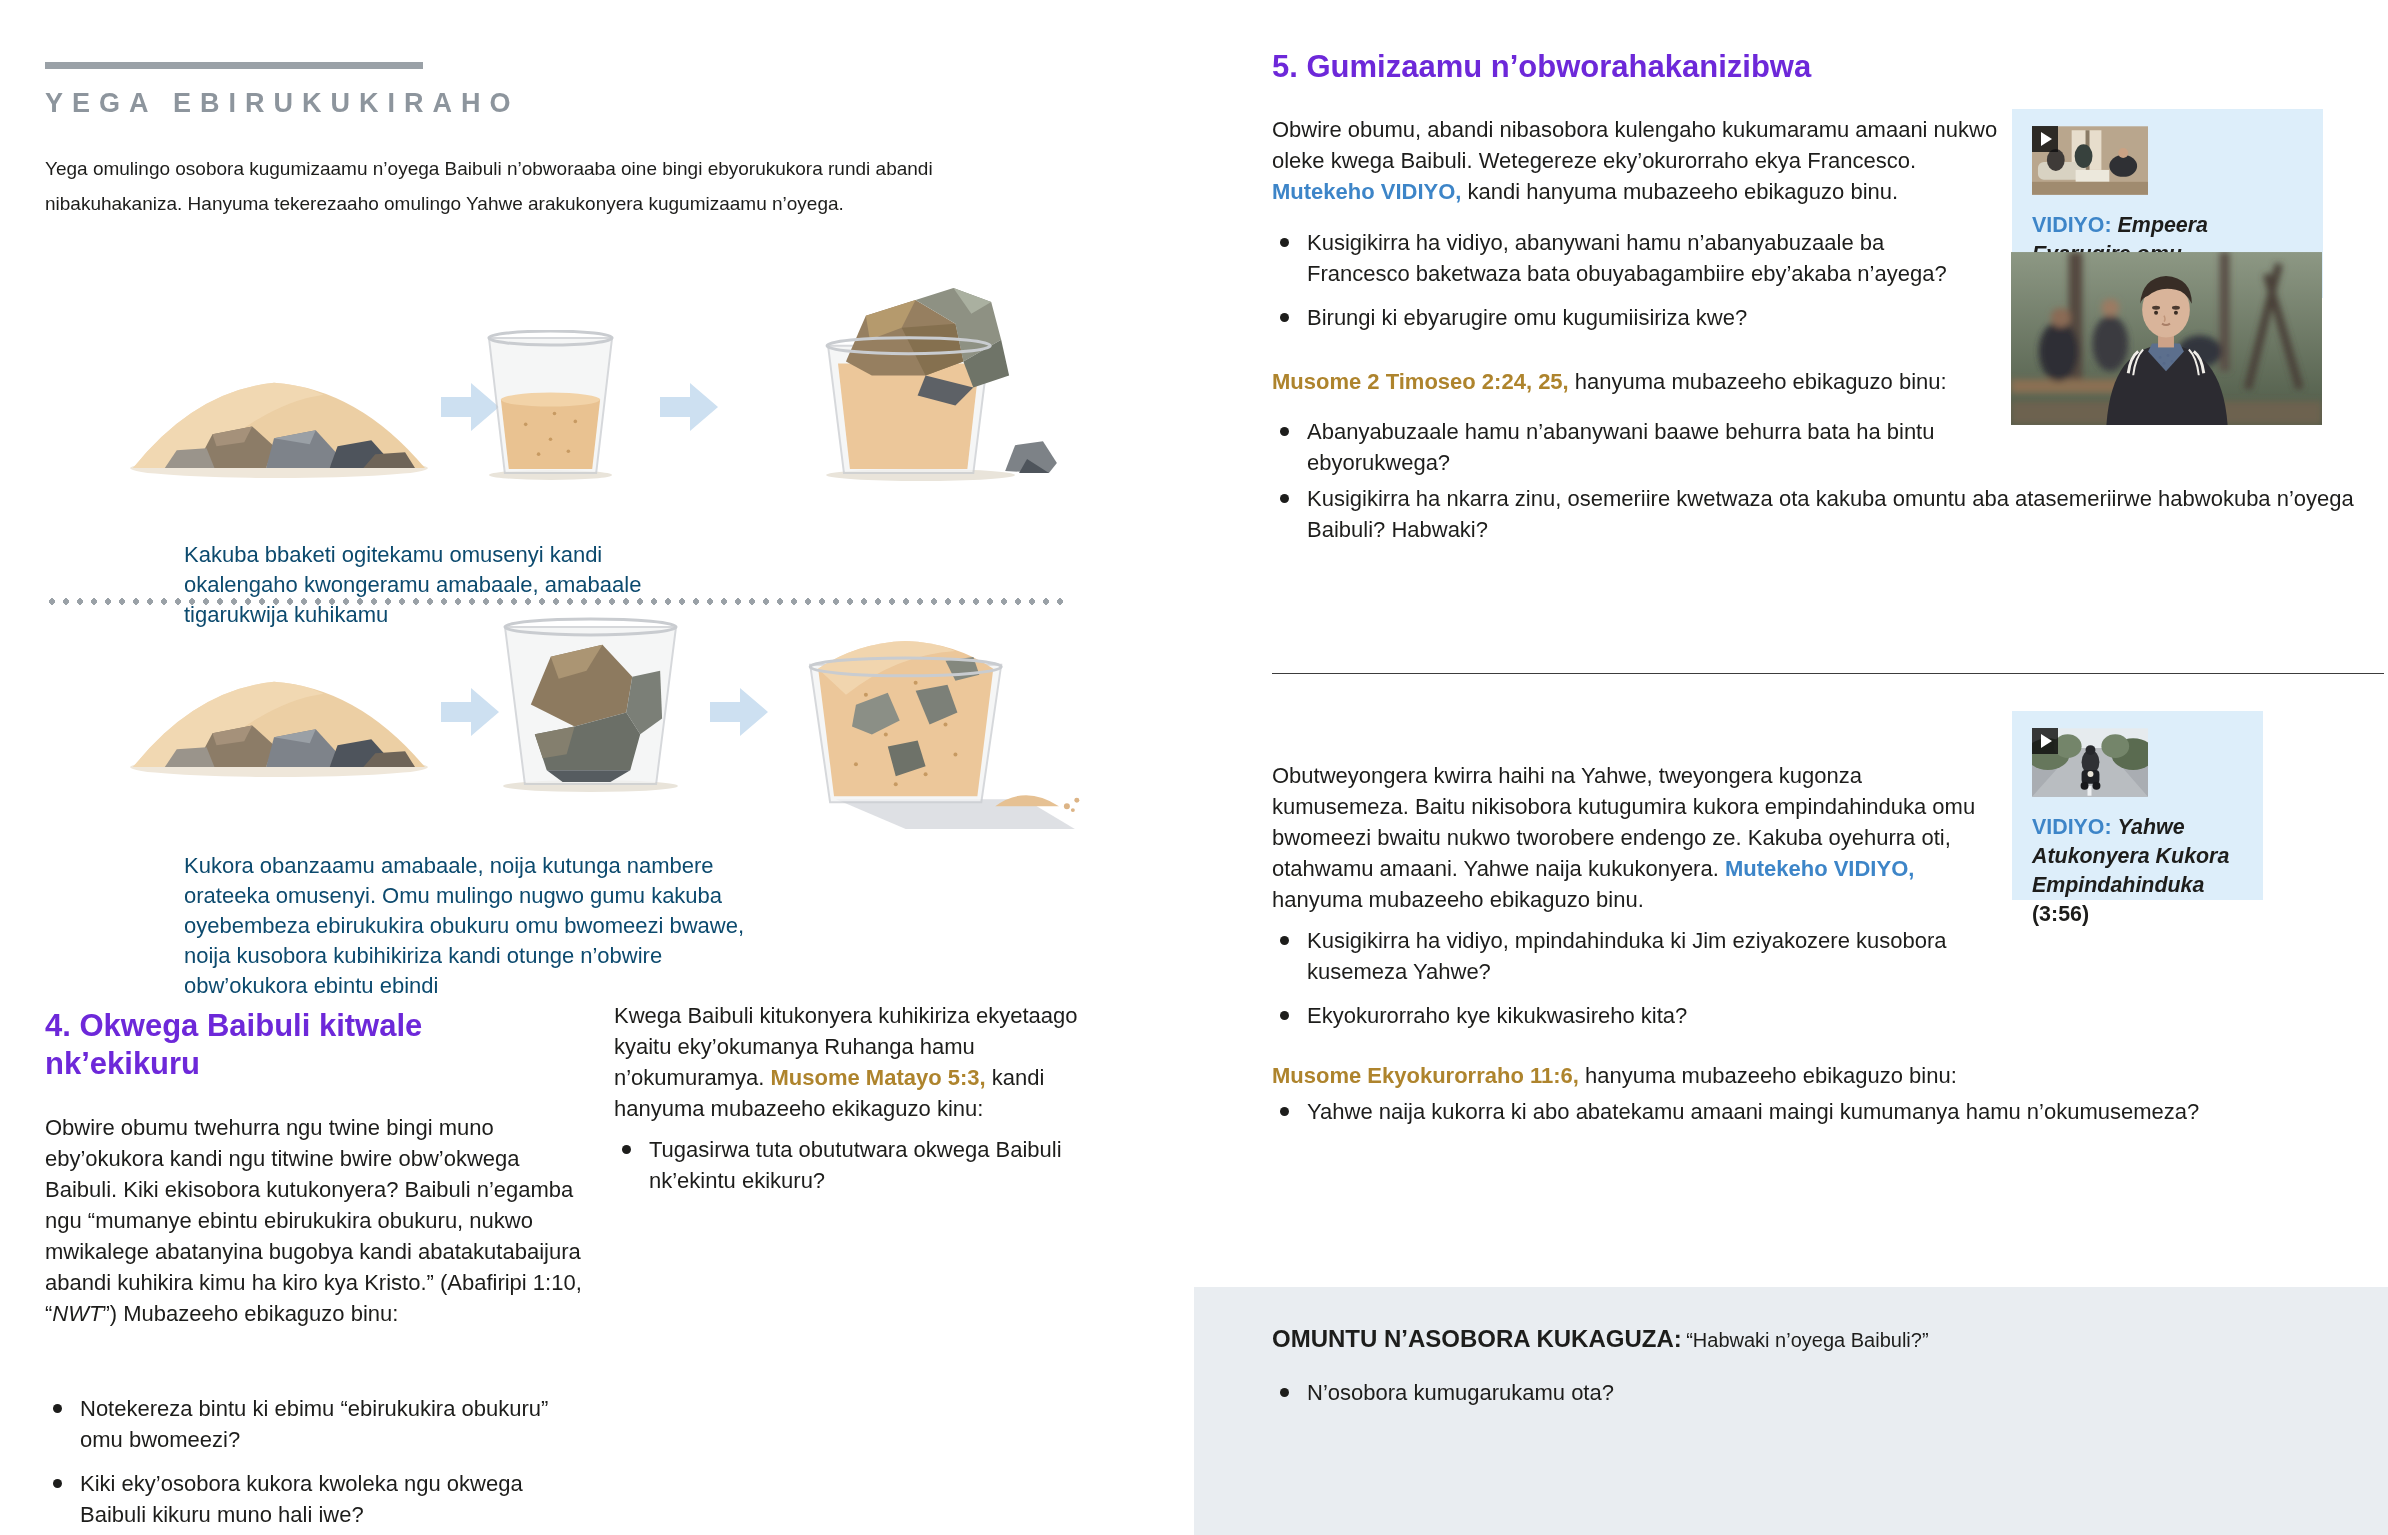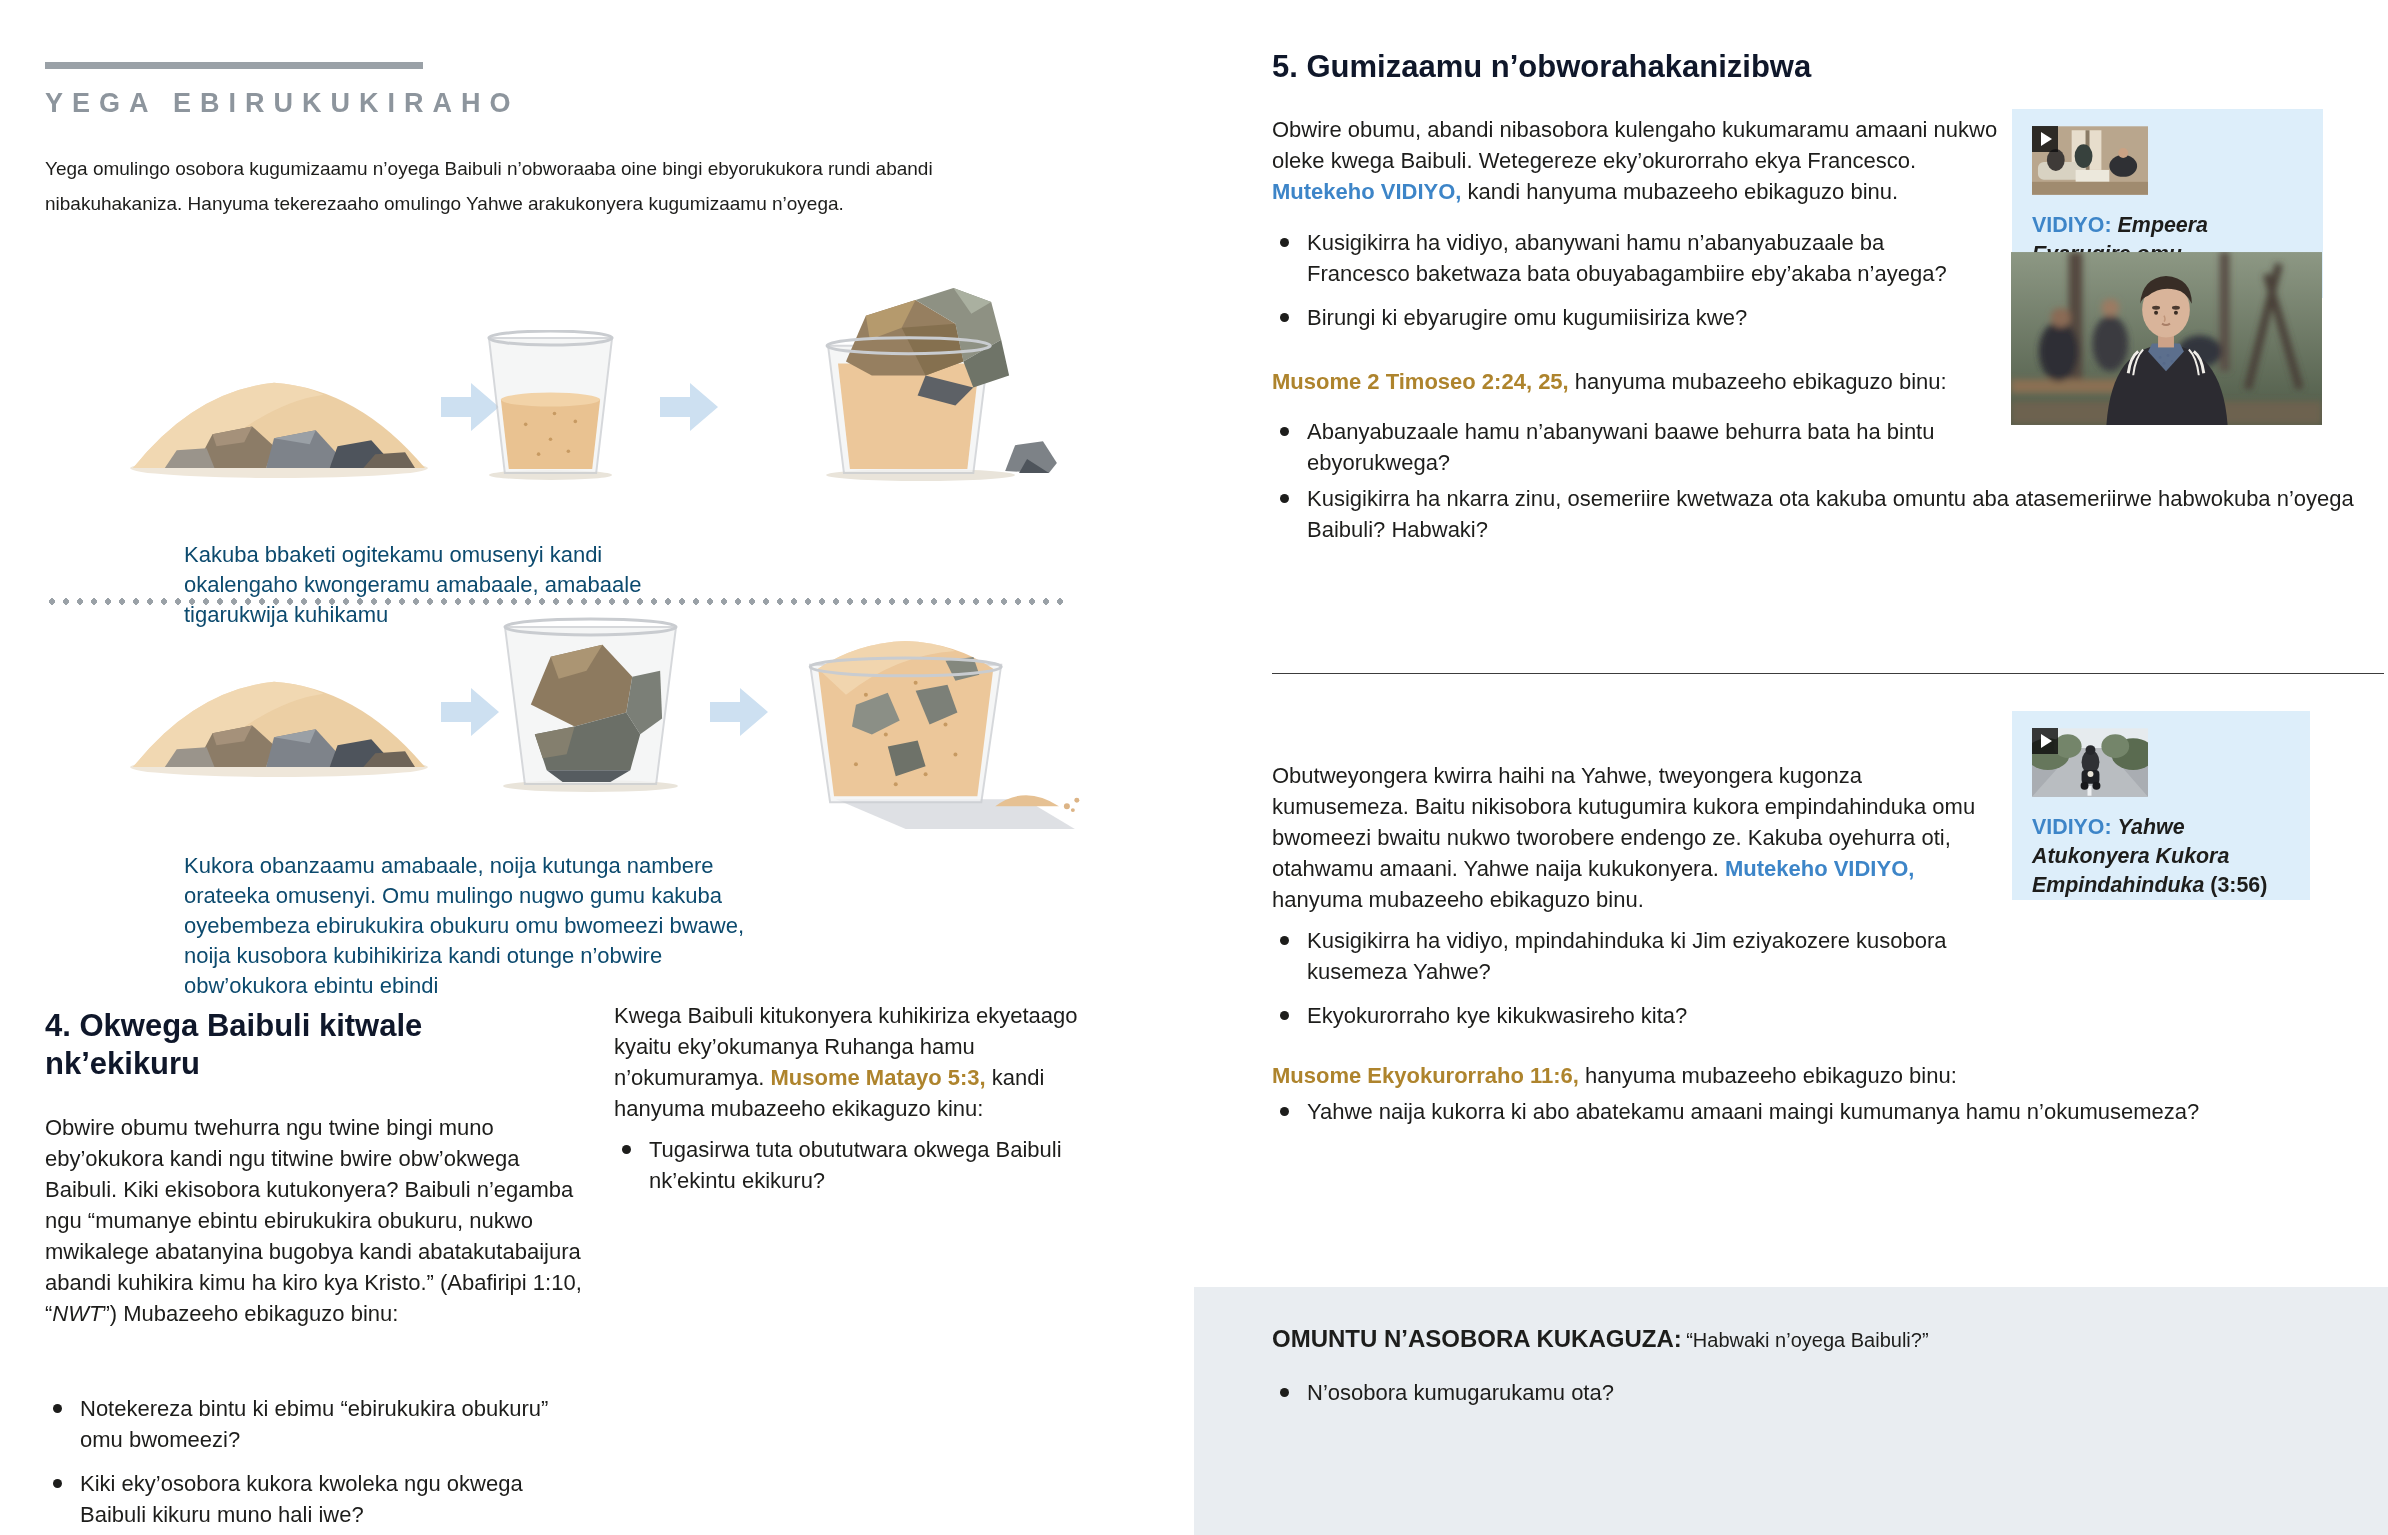--- a/index.html
+++ b/index.html
@@ -5,21 +5,21 @@
   html,body{margin:0;padding:0;}
   body{width:2388px;height:1535px;background:#ffffff;position:relative;overflow:hidden;
        font-family:"Liberation Sans", sans-serif;color:#1d1d1b;}
   .abs{position:absolute;}
   
   .kicker-rule{background:#9aa1a7;height:7px;}
   .kicker{color:#8d959d;font-weight:bold;font-size:27px;letter-spacing:9px;}
   .intro{font-size:19px;line-height:35px;}
   .body-text{font-size:22px;line-height:31px;}
   .caption{color:#0c4a6e;font-size:22px;line-height:30px;}
-  .gold-head{color:#0f172a;font-weight:bold;font-size:31px;line-height:38px;}
+  .gold-head{color:#6d28d9;font-weight:bold;font-size:31px;line-height:38px;}
   .musome{color:#ae842d;font-weight:bold;cursor:pointer;}
   .vidlink{color:#3d85c8;font-weight:bold;cursor:pointer;}
   .it{font-style:italic;}
   
   .bullet{position:relative;padding-left:35px;margin-bottom:13px;}
   .bullet::before{content:"";position:absolute;left:8px;top:11px;width:9px;height:9px;
                   border-radius:50%;background:#1d1d1b;}
   
   .dotted{height:7px;background-image:radial-gradient(circle 3.2px, #9aa1a7 99%, transparent 100%);
           background-size:14px 7px;background-repeat:repeat-x;}
@@ -280,21 +280,21 @@
   <div class="abs" style="left:0;top:925px;width:721px;">
     <div class="bullet body-text">Kusigikirra ha vidiyo, mpindahinduka ki Jim eziyakozere kusobora kusemeza Yahwe?</div>
     <div class="bullet body-text">Ekyokurorraho kye kikukwasireho kita?</div>
   </div>
 
   <p class="body-text abs" style="left:0;top:1060px;width:896px;margin:0;"><span class="musome">Musome Ekyokurorraho 11:6,</span><span> hanyuma mubazeeho ebikaguzo binu:</span></p>
   <div class="abs" style="left:0;top:1096px;width:1090px;">
     <div class="bullet body-text">Yahwe naija kukorra ki abo abatekamu amaani maingi kumumanya hamu n’okumusemeza?</div>
   </div>
 
-  <div class="video-box abs" style="left:740px;top:711px;width:298px;height:189px;">
+  <div class="video-box abs" style="left:740px;top:711px;width:251px;height:189px;">
     <div class="thumb">
       <svg width="116" height="69" viewBox="0 0 117 69">
         <rect width="117" height="22" fill="#e6ebee"></rect>
         <rect y="20" width="117" height="49" fill="#a9adb2"></rect>
         <polygon points="0,69 44,20 74,20 117,69" fill="#b9bdc1"></polygon>
         <ellipse cx="16" cy="26" rx="22" ry="16" fill="#66775c"></ellipse>
         <ellipse cx="102" cy="26" rx="22" ry="16" fill="#5a6b50"></ellipse>
         <ellipse cx="36" cy="18" rx="14" ry="12" fill="#74856a"></ellipse>
         <ellipse cx="84" cy="18" rx="14" ry="12" fill="#74856a"></ellipse>
         <rect x="56" y="44" width="4" height="10" fill="#eef0f2"></rect>

